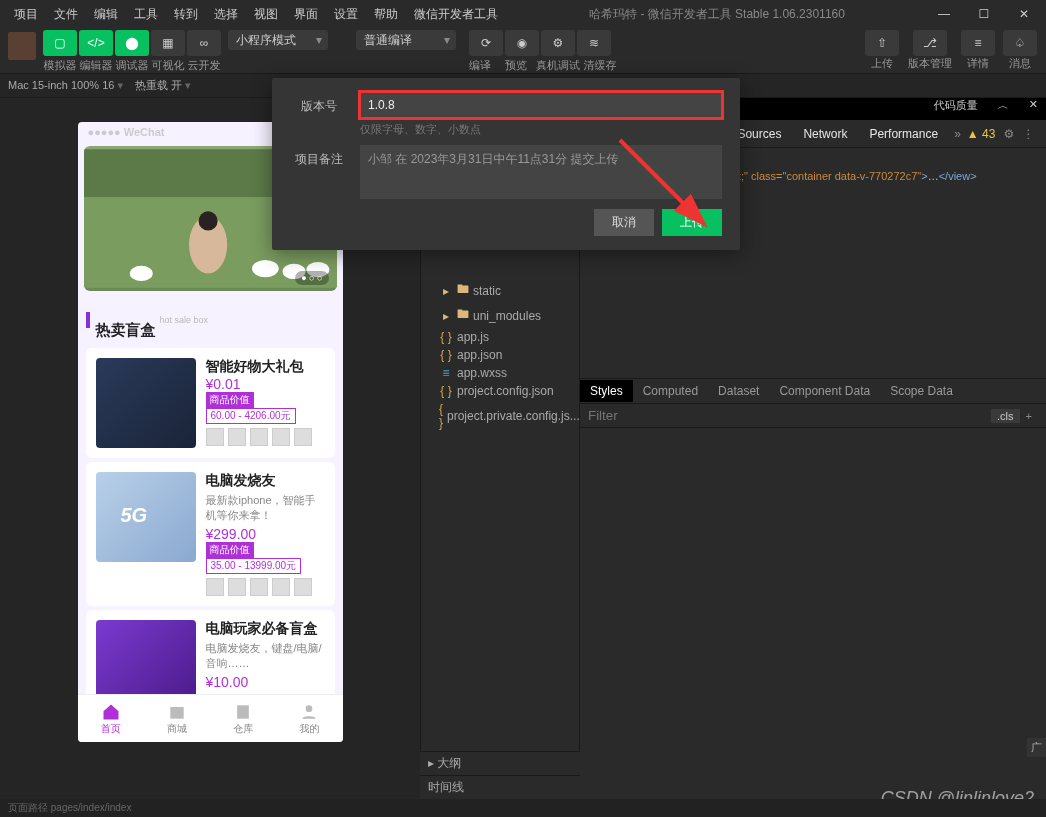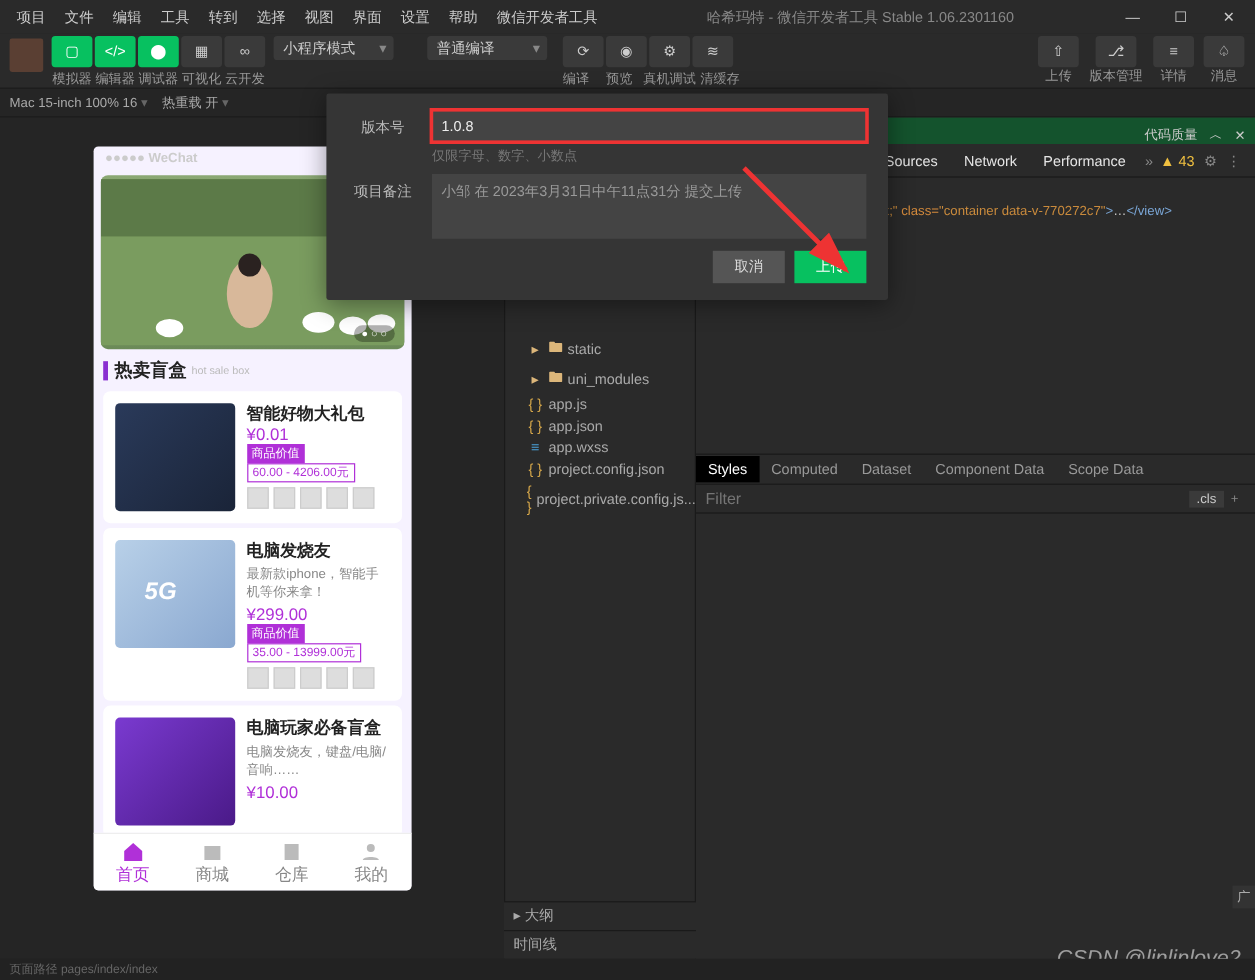--- a/index.html
+++ b/index.html
@@ -34,45 +34,45 @@
 .workspace { display: flex; height: calc(100% - 98px); position: relative; }
 
 .sim-wrap { width: 420px; background: #252525; display: flex; justify-content: center; padding-top: 24px; }
 .phone { width: 265px; background: #f6f2ff; border-radius: 4px; overflow: hidden; height: 620px; display: flex; flex-direction: column; }
 .ph-status { height: 20px; display: flex; justify-content: space-between; padding: 0 10px; font-size: 11px; font-weight: bold; align-items: center; }
 .hero { height: 145px; background: linear-gradient(#8ba874, #6b8a58); margin: 4px 6px; border-radius: 6px; position: relative; overflow: hidden; }
 .hero-dots { position: absolute; bottom: 6px; right: 8px; background: rgba(0,0,0,.3); color: #fff; font-size: 9px; padding: 2px 6px; border-radius: 8px; }
 .hero svg { width: 100%; height: 100%; }
 .sec-title { display: flex; align-items: center; padding: 4px 8px; }
 .sec-bar { width: 4px; height: 16px; background: #8a2fd1; margin-right: 6px; }
-.sec-txt { font-size: 15px; font-weight: bold; color: #222; }
+.sec-txt { font-size: 15px; font-weight: bold; color: #222; margin-top: 22px; }
 .sec-en { font-size: 9px; color: #bbb; margin-left: 4px; }
 .card { background: #fff; margin: 4px 8px; border-radius: 6px; padding: 10px; display: flex; gap: 10px; }
 .card-img { width: 100px; height: 90px; border-radius: 4px; flex-shrink: 0; }
 .card-body { flex: 1; font-size: 11px; }
 .card-title { font-size: 14px; font-weight: bold; color: #222; }
 .card-sub { color: #888; margin: 3px 0; }
 .card-price { color: #b030d8; font-size: 14px; }
 .card-badge { display: inline-block; background: #b030d8; color: #fff; font-size: 10px; padding: 1px 4px; }
 .card-range { display: inline-block; border: 1px solid #b030d8; color: #b030d8; font-size: 10px; padding: 0 4px; }
 .thumbs { display: flex; gap: 4px; margin-top: 4px; }
 .thumb { width: 18px; height: 18px; background: #ddd; border: 1px solid #ccc; }
 .tabbar { height: 48px; background: #fff; display: flex; border-top: 1px solid #eee; }
-.tab { flex: 1; display: flex; flex-direction: column; align-items: center; justify-content: center; font-size: 14px; color: #888; }
+.tab { flex: 1; display: flex; flex-direction: column; align-items: center; justify-content: center; font-size: 10px; color: #888; }
 .tab.active { color: #b030d8; }
 .tab-ico { width: 22px; height: 20px; }
 
 .mid-col { width: 160px; background: #2a2a2a; border-left: 1px solid #1a1a1a; border-right: 1px solid #1a1a1a; padding-top: 180px; font-size: 12px; }
 .tree-item { padding: 2px 6px 2px 18px; color: #aaa; display: flex; align-items: center; gap: 4px; }
 .tree-ico { width: 14px; text-align: center; }
 .folder { color: #dcb67a; }
 .brace { color: #d4a64a; }
 
 .right-col { flex: 1; background: #2a2a2a; display: flex; flex-direction: column; }
-.qual-bar { height: 22px; background: #14532d; display: flex; align-items: flex-end; padding: 0 8px; font-size: 11px; justify-content: flex-end; gap: 10px; }
+.qual-bar { height: 22px; background: #000000; display: flex; align-items: flex-start; padding: 0 8px; font-size: 11px; justify-content: flex-end; gap: 20px; }
 .dev-tabs { height: 28px; background: #2a2a2a; display: flex; align-items: center; gap: 2px; padding: 0 4px; border-bottom: 1px solid #1a1a1a; font-size: 12px; }
 .dev-tab { padding: 4px 10px; color: #e5e5e5; cursor: pointer; }
 .dev-tab.active { background: #000; color: #fff; }
 .warn { color: #f0c040; }
 .code { flex: 0 0 auto; padding: 6px; font-family: Consolas, monospace; font-size: 11px; line-height: 1.4; min-height: 230px; }
 .code .tag { color: #7aa6d6; }
 .code .attr { color: #d48a3c; }
 .code .str { color: #c98a3c; }
 .code .sel { color: #888; }
 .styles-tabs { height: 26px; background: #2a2a2a; display: flex; align-items: center; font-size: 12px; border-top: 1px solid #1a1a1a; border-bottom: 1px solid #1a1a1a; }

